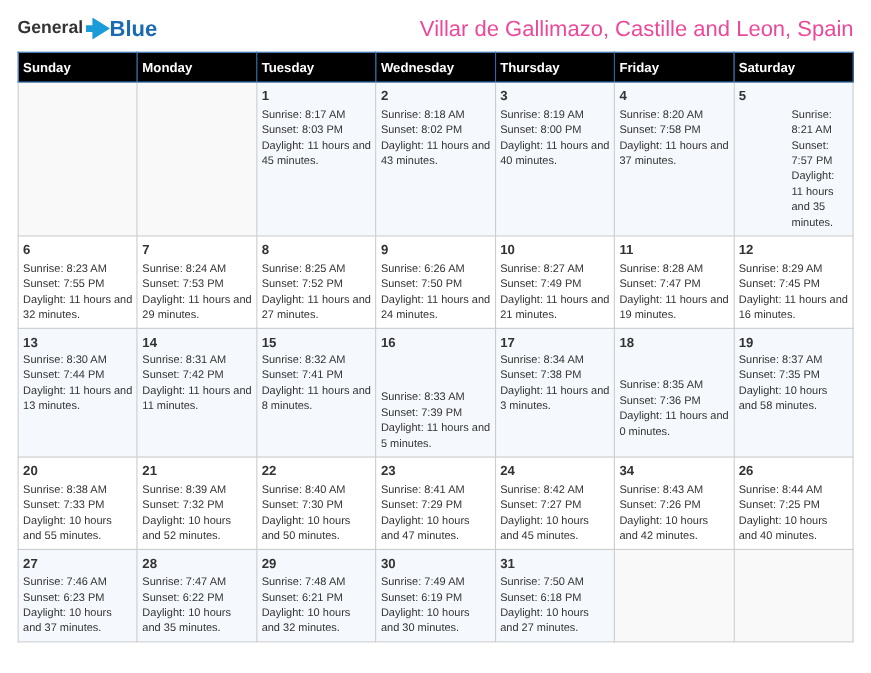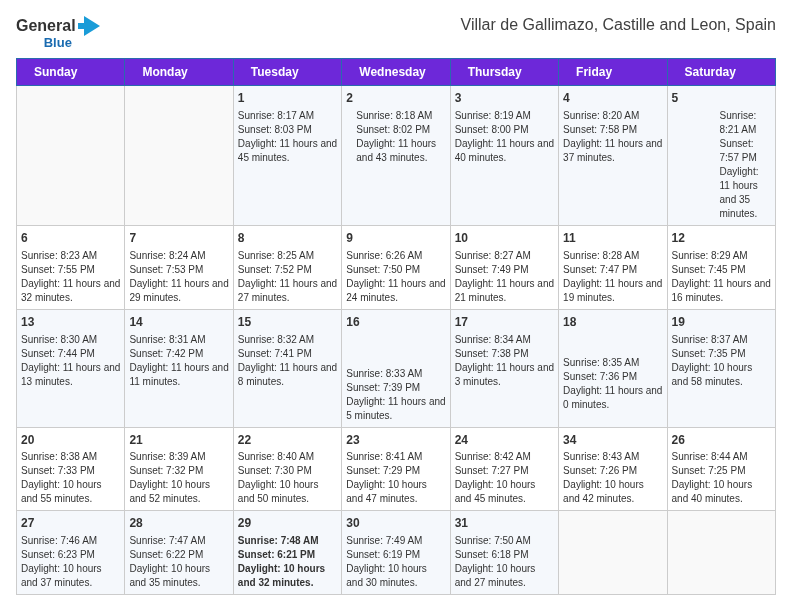--- a/index.html
+++ b/index.html
@@ -23,32 +23,32 @@
     }
     .title-block {
       text-align: right;
     }
     .month-title {
       font-size: 36px;
       font-weight: bold;
       color: #333;
     }
     .subtitle {
-      font-size: 16px;
-      color: #404040;
+      font-size: 20px;
+      color: #ec4899;
     }
     table {
       width: 100%;
       border-collapse: collapse;
       font-size: 11px;
     }
     thead tr th {
-      background-color: #6d28d9;
+      background-color: #000000;
       color: #fff;
-      padding: 6px 17px;
+      padding: 6px 4px;
       text-align: left;
       font-size: 12px;
       font-weight: bold;
       border: 1px solid #2a6aaf;
     }
     tbody tr td {
       border: 1px solid #ccc;
       vertical-align: top;
       padding: 4px;
       width: calc(100% / 7);
@@ -75,28 +75,28 @@
     }
     .empty-cell {
       background-color: #f9f9f9 !important;
     }
   </style>
 </head>
 <body>
 
 <div class="header">
   <div class="logo">
-  <div style="display:flex;flex-direction:column;align-items:center;line-height:1.1;">
+  <div style="display:flex;flex-direction:row;align-items:flex-start;line-height:1.1;">
     <div style="display:flex;align-items:center;gap:2px;">
       <span style="font-size:16px;font-weight:bold;color:#333;">General</span>
       <svg width="22" height="20" viewBox="0 0 22 20">
         <polygon points="6,0 22,10 6,20 6,13 0,13 0,7 6,7" fill="#1a9cd8"></polygon>
       </svg>
     </div>
-    <span style="font-size:13px;font-weight:bold;color:#1a6bb0;">Blue</span>
+    <span style="font-size:20px;font-weight:bold;color:#1a6bb0;">Blue</span>
   </div>
 </div>
   <div class="title-block">
     <div class="subtitle">Villar de Gallimazo, Castille and Leon, Spain</div>
   </div>
 </div>
 
 <table>
   <thead>
     <tr>
@@ -114,21 +114,21 @@
         <td class="empty-cell"></td>
         <td class="empty-cell"></td>
         <td>
           <span class="day-number">1</span>
           <div class="day-info" style="white-space: pre-line;">Sunrise: 8:17 AM
 Sunset: 8:03 PM
 Daylight: 11 hours and 45 minutes.</div>
         </td>
         <td>
           <span class="day-number">2</span>
-          <div class="day-info" style="white-space: pre-line; margin-left: 10px;">Sunrise: 8:18 AM
+          <div class="day-info" style="white-space: pre-line;">Sunrise: 8:18 AM
 Sunset: 8:02 PM
 Daylight: 11 hours and 43 minutes.</div>
         </td>
         <td>
           <span class="day-number">3</span>
           <div class="day-info" style="white-space: pre-line;">Sunrise: 8:19 AM
 Sunset: 8:00 PM
 Daylight: 11 hours and 40 minutes.</div>
         </td>
         <td>
@@ -284,21 +284,21 @@
 Daylight: 10 hours and 37 minutes.</div>
         </td>
         <td>
           <span class="day-number">28</span>
           <div class="day-info" style="white-space: pre-line;">Sunrise: 7:47 AM
 Sunset: 6:22 PM
 Daylight: 10 hours and 35 minutes.</div>
         </td>
         <td>
           <span class="day-number">29</span>
-          <div class="day-info" style="white-space: pre-line; font-weight: bold;">Sunrise: 7:48 AM
+          <div class="day-info" style="white-space: pre-line;">Sunrise: 7:48 AM
 Sunset: 6:21 PM
 Daylight: 10 hours and 32 minutes.</div>
         </td>
         <td>
           <span class="day-number">30</span>
           <div class="day-info" style="white-space: pre-line;">Sunrise: 7:49 AM
 Sunset: 6:19 PM
 Daylight: 10 hours and 30 minutes.</div>
         </td>
         <td>

